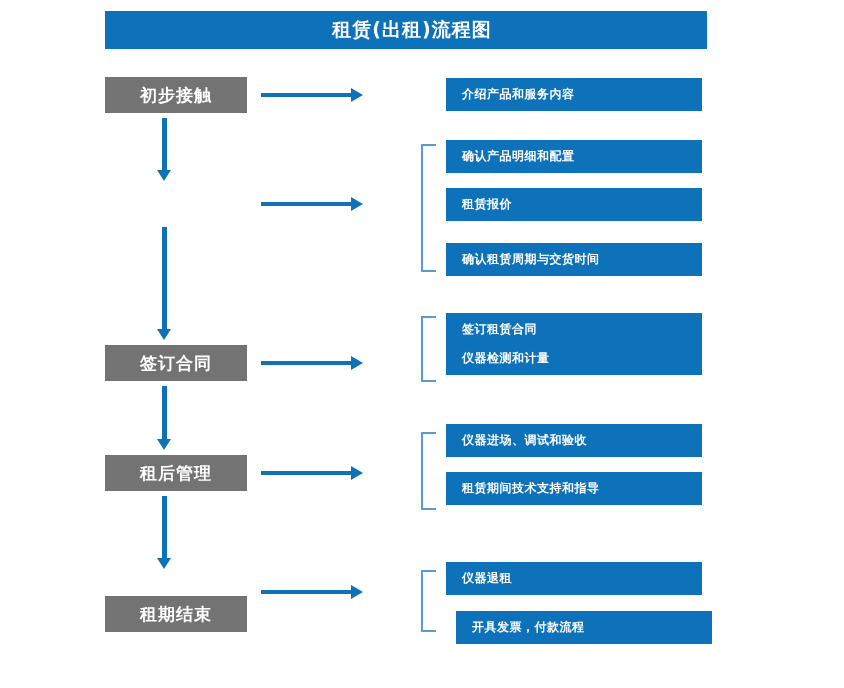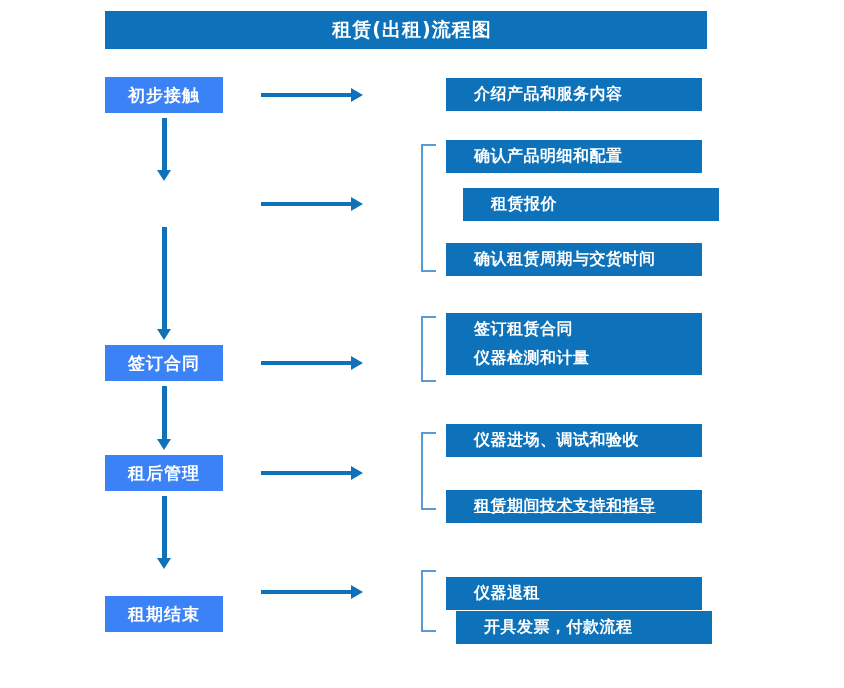--- a/index.html
+++ b/index.html
@@ -30,44 +30,44 @@
     font-size: 19px;
     font-weight: bold;
     display: flex;
     align-items: center;
     justify-content: center;
     letter-spacing: 1px;
     padding-left: 12px;
   }
   .stage-box {
     position: absolute;
-    background: #3b82f6;
+    background: #737373;
     color: #ffffff;
     font-size: 17px;
     font-weight: bold;
     display: flex;
     align-items: center;
     justify-content: center;
     left: 105px;
-    width: 118px;
+    width: 142px;
     height: 36px;
     letter-spacing: 1px;
   }
   .detail-box {
     position: absolute;
     background: #0d72b9;
     color: #ffffff;
-    font-size: 16px;
+    font-size: 12px;
     font-weight: bold;
     display: flex;
     align-items: center;
     left: 446px;
     width: 256px;
     height: 33px;
-    padding-left: 28px;
+    padding-left: 16px;
     box-sizing: border-box;
     letter-spacing: 0.5px;
   }
   .h-arrow {
     position: absolute;
     height: 14px;
     width: 102px;
     left: 261px;
   }
   .h-arrow .shaft {
@@ -169,22 +169,22 @@
       <div class="head"></div>
   </div>
 
   <div class="bracket" style="top:144px; height:128px;"></div>
   <div class="bracket" style="top:316px; height:66px;"></div>
   <div class="bracket" style="top:432px; height:78px;"></div>
   <div class="bracket" style="top:570px; height:62px;"></div>
 
   <div class="detail-box" style="top:78px;">介绍产品和服务内容</div>
   <div class="detail-box" style="top:140px;">确认产品明细和配置</div>
-  <div class="detail-box" style="top:188px;margin-left:17px;">租赁报价</div>
+  <div class="detail-box" style="top:188px;">租赁报价</div>
   <div class="detail-box" style="top:243px;">确认租赁周期与交货时间</div>
   <div class="detail-box" style="top:313px;">签订租赁合同</div>
   <div class="detail-box" style="top:342px;">仪器检测和计量</div>
   <div class="detail-box" style="top:424px;">仪器进场、调试和验收</div>
-  <div class="detail-box" style="top:490px;text-decoration:underline;">租赁期间技术支持和指导</div>
-  <div class="detail-box" style="top:562px;margin-top:15px;">仪器退租</div>
+  <div class="detail-box" style="top:472px;">租赁期间技术支持和指导</div>
+  <div class="detail-box" style="top:562px;">仪器退租</div>
   <div class="detail-box" style="top:611px;margin-left:10px;">开具发票，付款流程</div>
 
 </div>
 
 </body></html>

